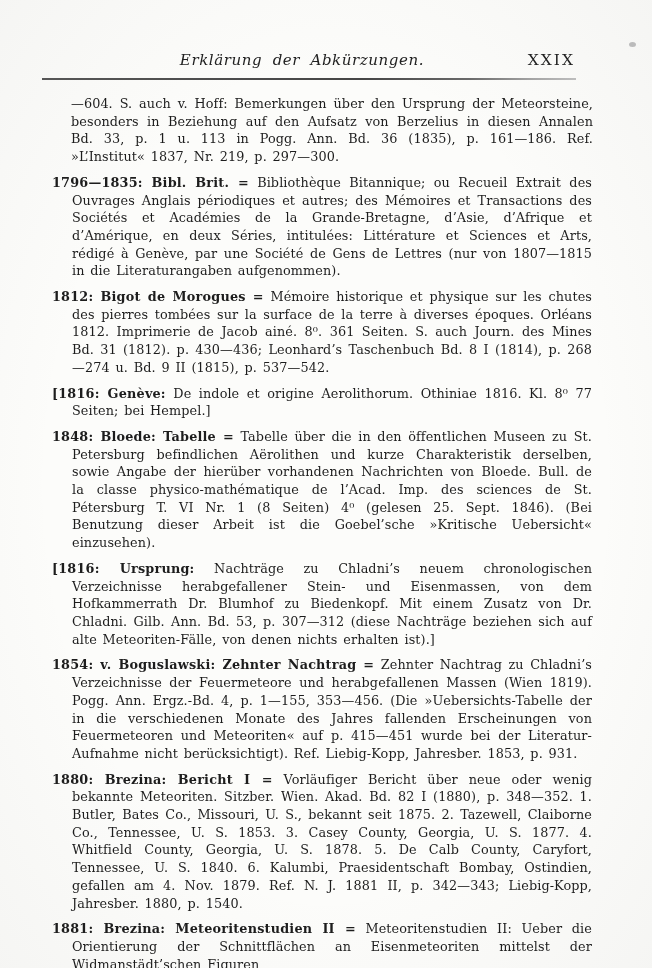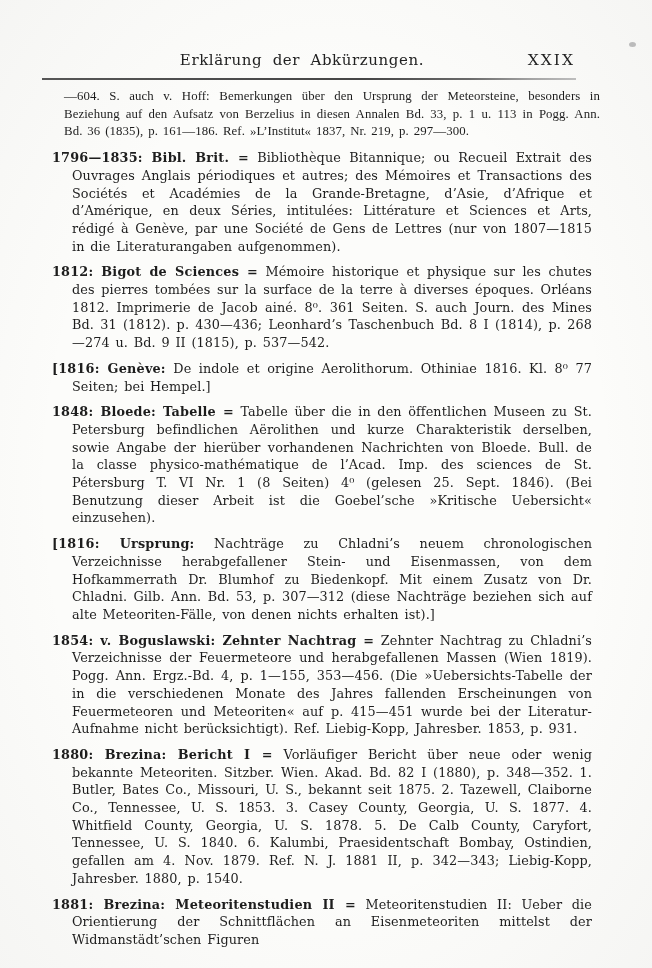--- a/index.html
+++ b/index.html
@@ -31,20 +31,21 @@
   }
   .page-title {
     position: absolute;
     left: 0;
     right: 40px;
     text-align: center;
     font-size: 15px;
     letter-spacing: 0.6px;
     word-spacing: 5px;
     color: #222;
+    font-style: italic;
   }
   .page-number {
     position: absolute;
     right: 25px;
     top: 0;
     font-size: 15.5px;
     letter-spacing: 2px;
     color: #222;
   }
   .header-rule {
@@ -61,23 +62,22 @@
     top: 88px;
     left: 44px;
     width: 556px;
     font-size: 12.8px;
     line-height: 17.7px;
     text-align: justify;
     letter-spacing: 0.1px;
     word-spacing: 1.6px;
   }
   p.continuation {
-    margin: 0;
+    margin: 7px;
     padding-left: 20px;
-    font-family: Liberation Serif, serif;
   }
   p.entry {
     margin: 8px;
     padding-left: 20px;
     text-indent: -20px;
   }
   .entry-label {
     font-weight: bold;
     letter-spacing: 0.2px;
   }
@@ -105,21 +105,21 @@
 
   <div class="header-rule"></div>
   <div class="dust-speck"></div>
 
   <div class="text-block">
 
     <p class="continuation">—604. S. auch v. Hoff: Bemerkungen über den Ursprung der Meteorsteine, besonders in Beziehung auf den Aufsatz von Berzelius in diesen Annalen Bd. 33, p. 1 u. 113 in Pogg. Ann. Bd. 36 (1835), p. 161—186. Ref. »L’Institut« 1837, Nr. 219, p. 297—300.</p>
 
     <p class="entry"><span class="entry-label">1796—1835: Bibl. Brit. =</span><span> Bibliothèque Bitannique; ou Recueil Extrait des Ouvrages Anglais périodiques et autres; des Mémoires et Transactions des Sociétés et Académies de la Grande-Bretagne, d’Asie, d’Afrique et d’Amérique, en deux Séries, intitulées: Littérature et Sciences et Arts, rédigé à Genève, par une Société de Gens de Lettres (nur von 1807—1815 in die Literaturangaben aufgenommen).</span></p>
 
-    <p class="entry"><span class="entry-label">1812: Bigot de Sciences =</span><span> Mémoire historique et physique sur les chutes des pierres tombées sur la surface de la terre à diverses époques. Orléans 1812. Imprimerie de Jacob ainé. 8⁰. 361 Seiten. S. auch Journ. des Mines Bd. 31 (1812). p. 430—436; Leonhard’s Taschenbuch Bd. 8 I (1814), p. 268—274 u. Bd. 9 II (1815), p. 537—542.</span></p>
+    <p class="entry"><span class="entry-label">1812: Bigot de Morogues =</span><span> Mémoire historique et physique sur les chutes des pierres tombées sur la surface de la terre à diverses époques. Orléans 1812. Imprimerie de Jacob ainé. 8⁰. 361 Seiten. S. auch Journ. des Mines Bd. 31 (1812). p. 430—436; Leonhard’s Taschenbuch Bd. 8 I (1814), p. 268—274 u. Bd. 9 II (1815), p. 537—542.</span></p>
 
     <p class="entry"><span class="entry-label">[1816: Genève:</span><span> De indole et origine Aerolithorum. Othiniae 1816. Kl. 8⁰ 77 Seiten; bei Hempel.]</span></p>
 
     <p class="entry"><span class="entry-label">1848: Bloede: Tabelle =</span><span> Tabelle über die in den öffentlichen Museen zu St. Petersburg befindlichen Aërolithen und kurze Charakteristik derselben, sowie Angabe der hierüber vorhandenen Nachrichten von Bloede. Bull. de la classe physico-mathématique de l’Acad. Imp. des sciences de St. Pétersburg T. VI Nr. 1 (8 Seiten) 4⁰ (gelesen 25. Sept. 1846). (Bei Benutzung dieser Arbeit ist die Goebel’sche »Kritische Uebersicht« einzusehen).</span></p>
 
     <p class="entry"><span class="entry-label">[1816: Ursprung:</span><span> Nachträge zu Chladni’s neuem chronologischen Verzeichnisse herabgefallener Stein- und Eisenmassen, von dem Hofkammerrath Dr. Blumhof zu Biedenkopf. Mit einem Zusatz von Dr. Chladni. Gilb. Ann. Bd. 53, p. 307—312 (diese Nachträge beziehen sich auf alte Meteoriten-Fälle, von denen nichts erhalten ist).]</span></p>
 
     <p class="entry"><span class="entry-label">1854: v. Boguslawski: Zehnter Nachtrag =</span><span> Zehnter Nachtrag zu Chladni’s Verzeichnisse der Feuermeteore und herabgefallenen Massen (Wien 1819). Pogg. Ann. Ergz.-Bd. 4, p. 1—155, 353—456. (Die »Uebersichts-Tabelle der in die verschiedenen Monate des Jahres fallenden Erscheinungen von Feuermeteoren und Meteoriten« auf p. 415—451 wurde bei der Literatur-Aufnahme nicht berücksichtigt). Ref. Liebig-Kopp, Jahresber. 1853, p. 931.</span></p>
 
 

